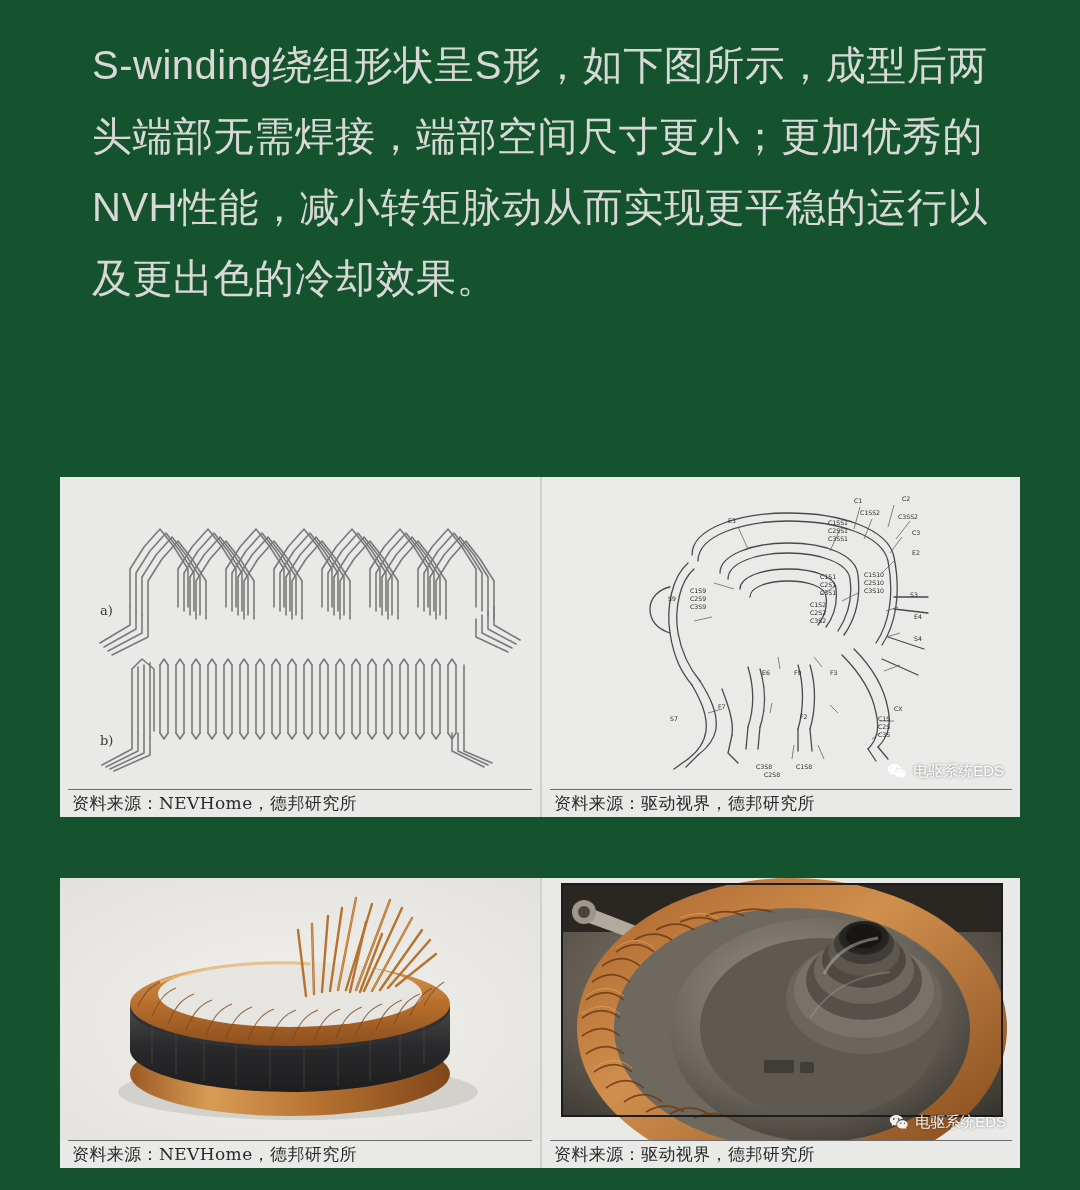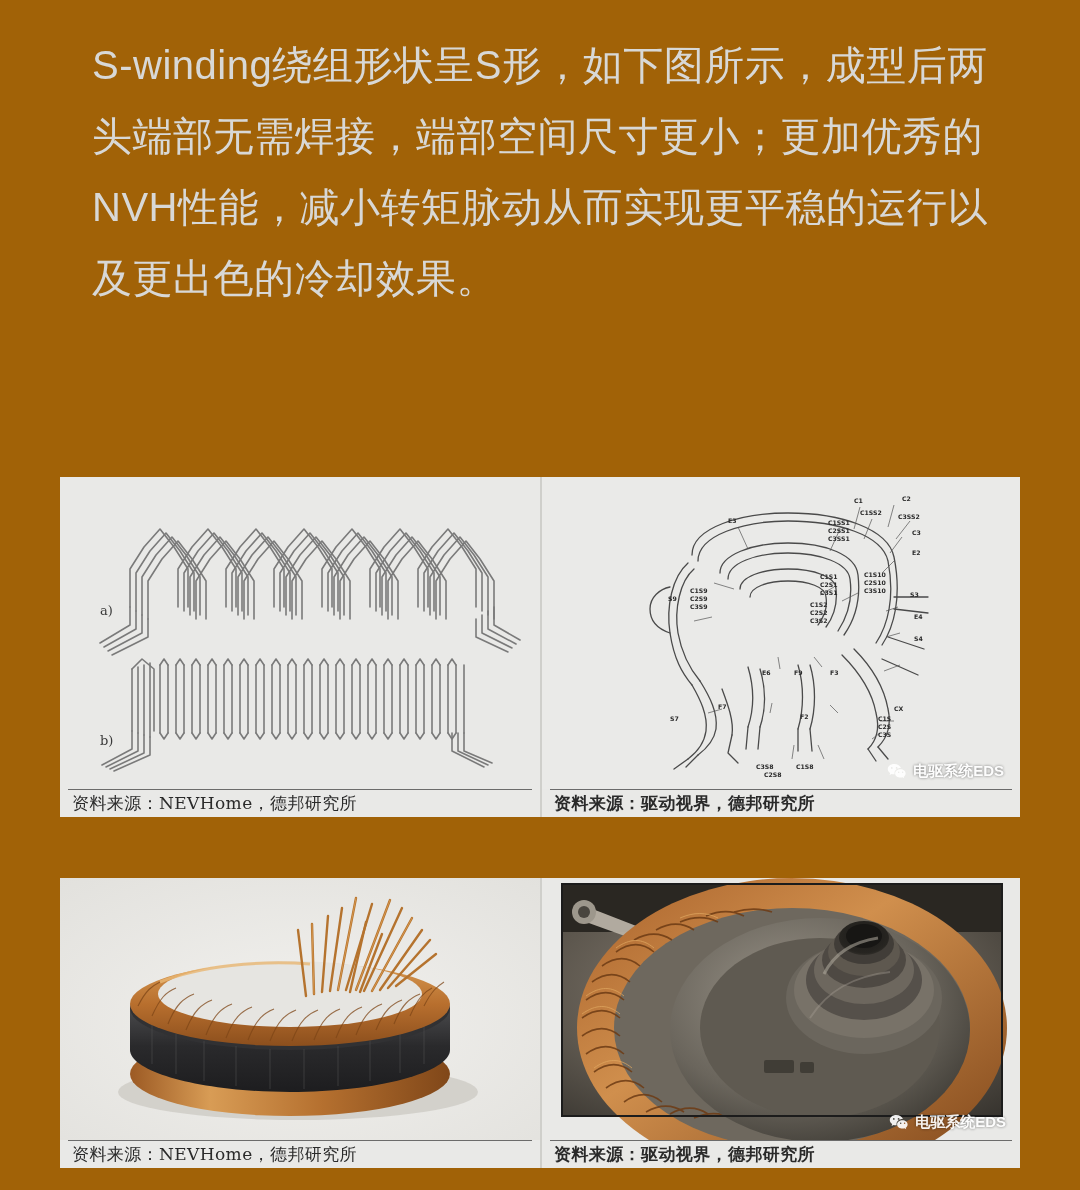--- a/index.html
+++ b/index.html
@@ -10,21 +10,21 @@
     width: 1080px;
     height: 1190px;
     overflow: hidden;
     font-family: "Liberation Sans", "DejaVu Sans", sans-serif;
   }
 
   .page {
     position: relative;
     width: 1080px;
     height: 1190px;
-    background: #a16207;
+    background: #14532d;
   }
 
   
   .article-text {
     position: absolute;
     left: 92px;
     top: 30px;
     width: 900px;
     color: #d8d8d6;
     font-size: 40px;
@@ -46,21 +46,20 @@
 
   .figure-cell {
     position: relative;
     width: 480px;
     height: 100%;
     background: #e9e9e7;
     overflow: hidden;
   }
   .figure-cell + .figure-cell {
     border-left: 2px solid #cfcfcb;
-    font-weight: bold;
   }
 
   .figure-body {
     position: absolute;
     left: 0; right: 0; top: 0;
     bottom: 28px;
     overflow: hidden;
   }
 
   .source-bar {

